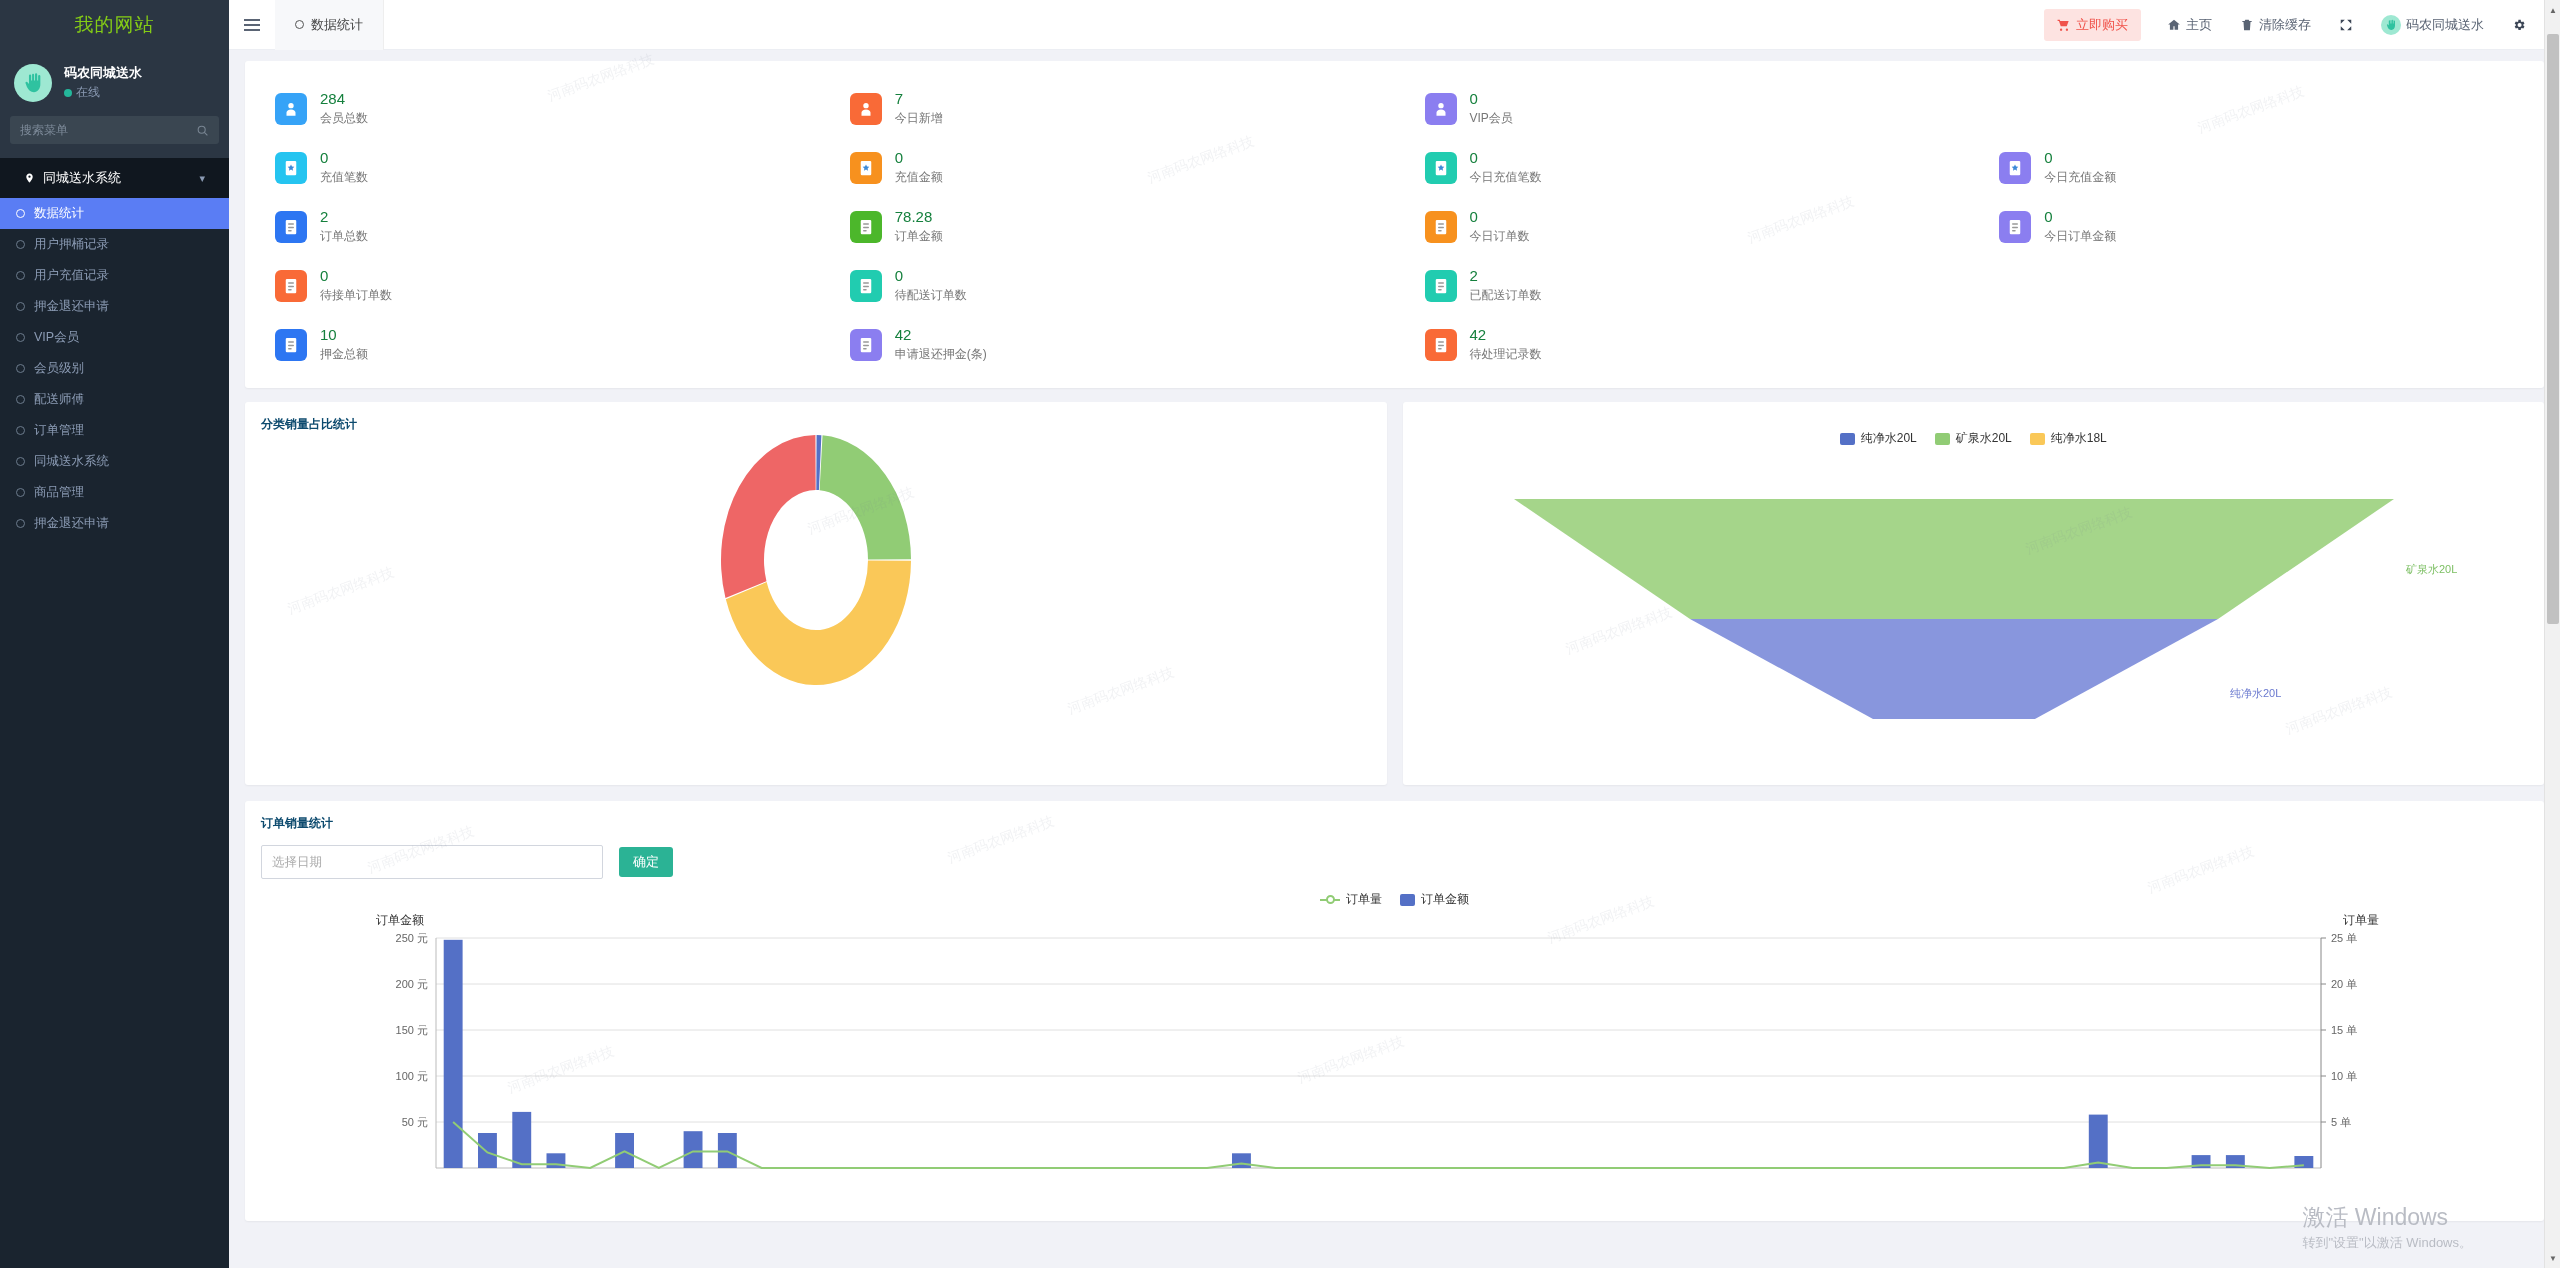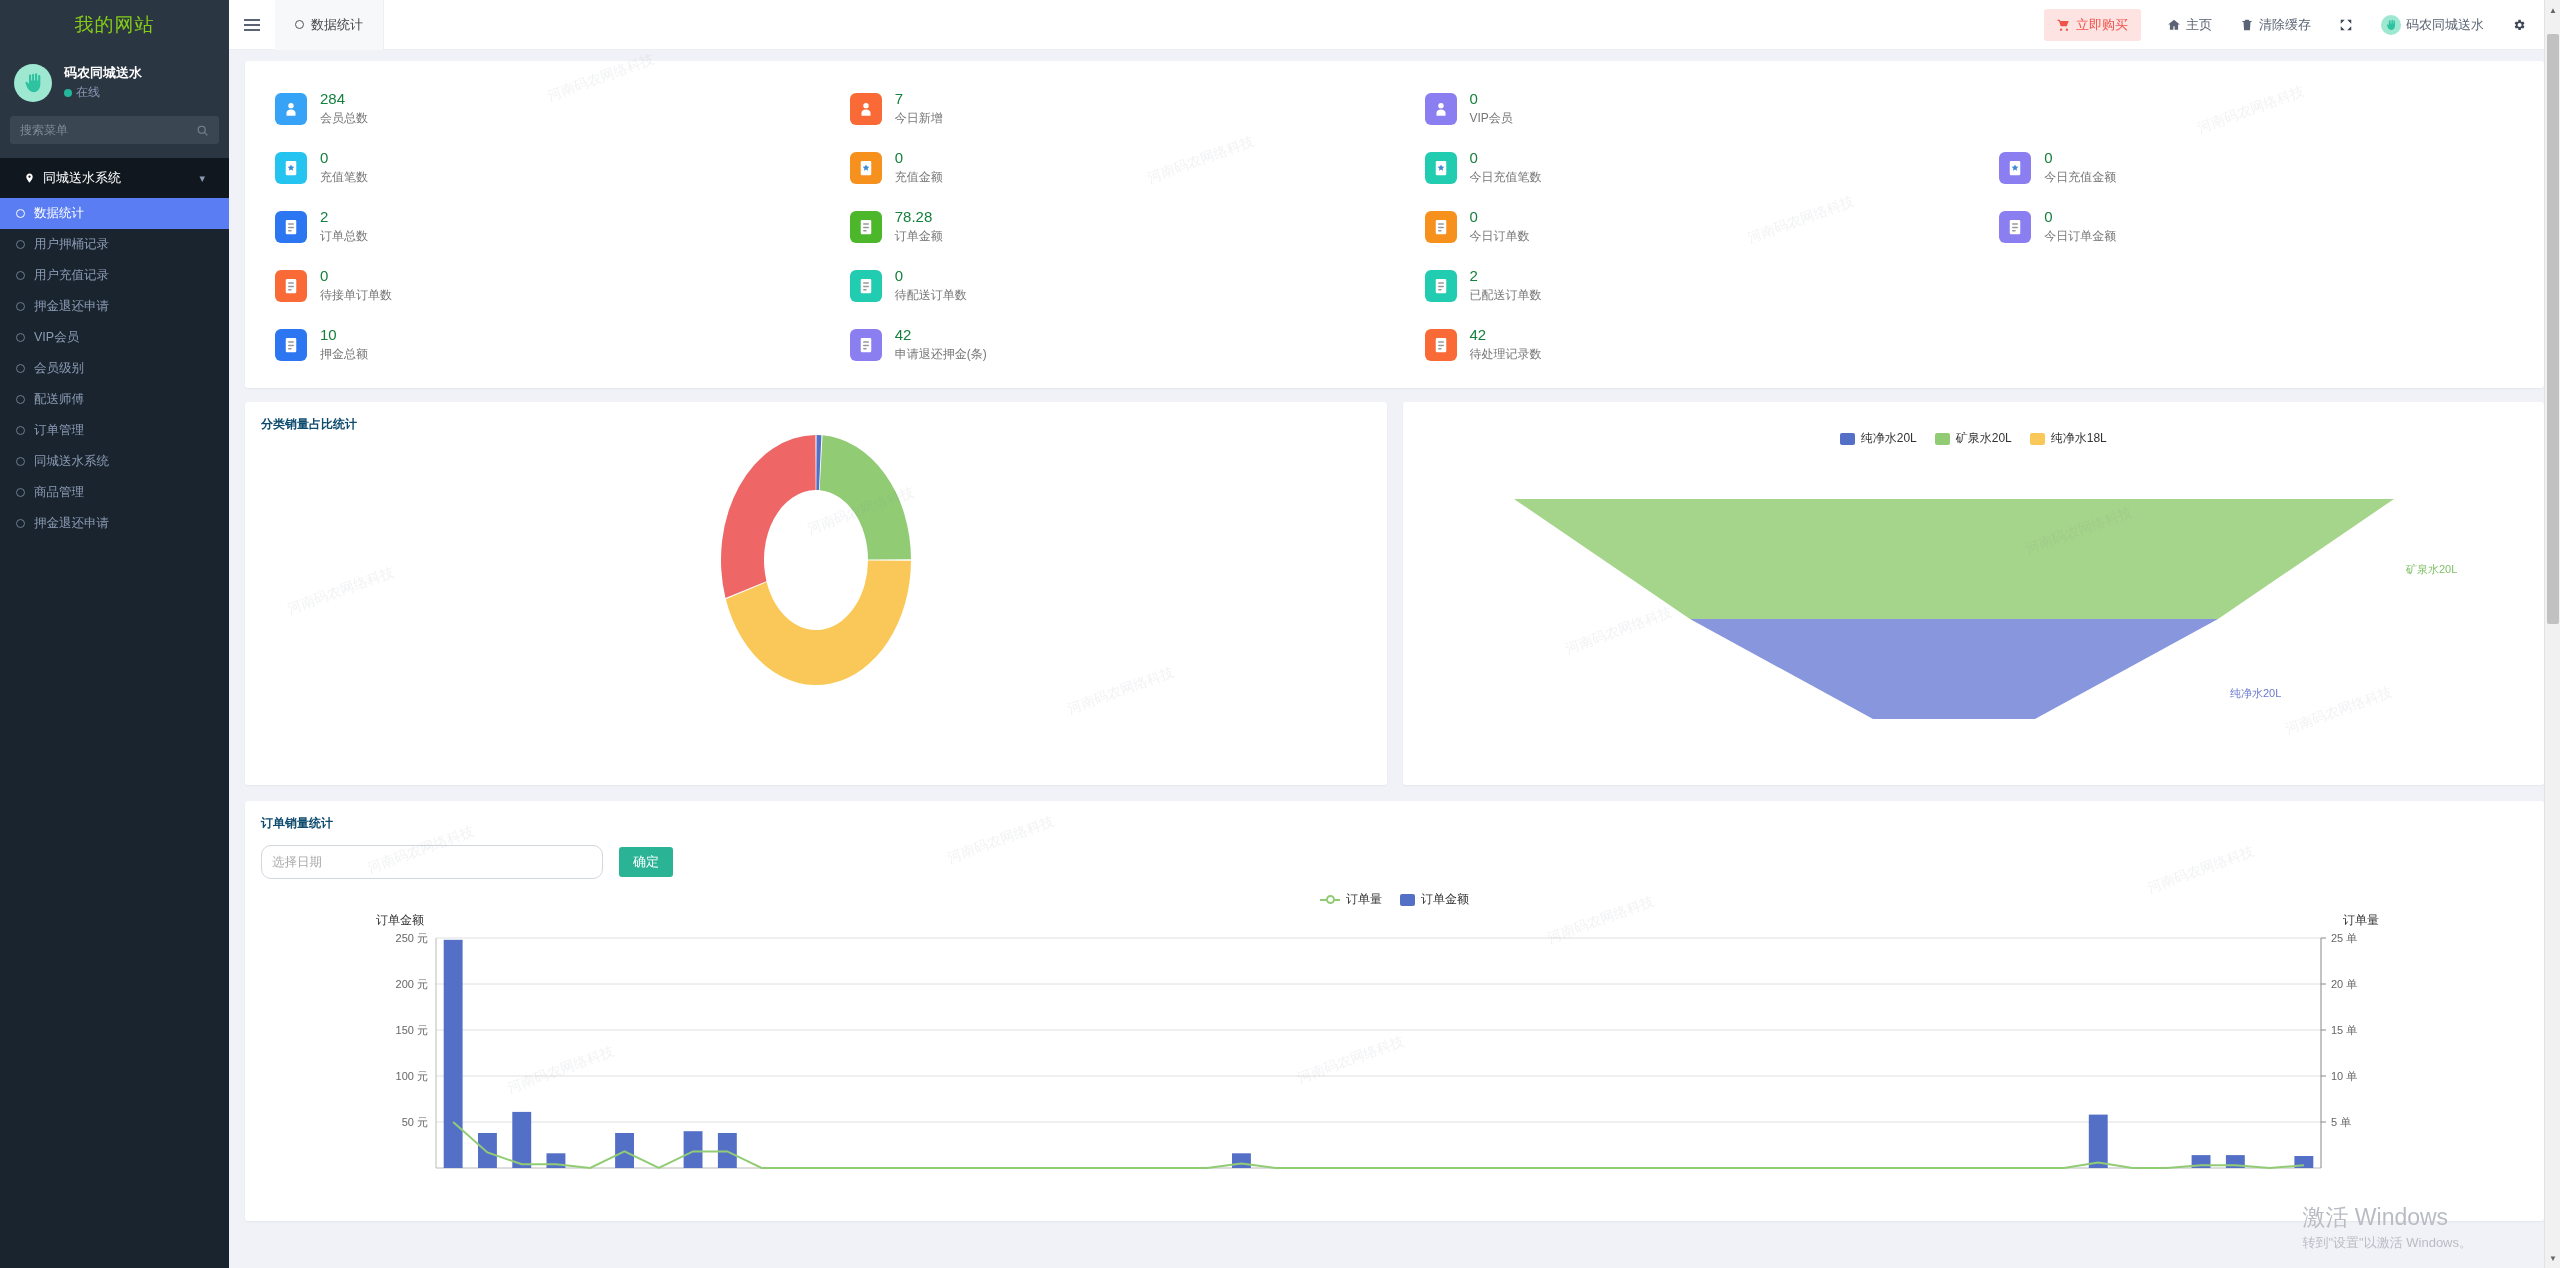--- a/index.html
+++ b/index.html
@@ -127,21 +127,21 @@
   .legend-line { width: 20px; height: 12px; display:flex; align-items:center; justify-content:center; position:relative; }
   .legend-line::before { content:""; position:absolute; left:0; right:0; top:5.5px; height:2px; background:#91cc75; }
   .legend-line .mk { width: 9px; height: 9px; border-radius: 50%; border: 2px solid #91cc75; background: #fff; z-index: 1; }
 
   .donut-wrap { display: flex; align-items: center; justify-content: center; margin-top: 2px; }
 
   
   .bottom-card { margin-top: 16px; padding: 14px 16px 0 16px; height: 420px; }
   .date-row { display: flex; align-items: center; gap: 16px; margin-top: 13px; }
   .date-input {
-    width: 342px; height: 34px; border: 1px solid #d2d6de; border-radius: 10px;
+    width: 342px; height: 34px; border: 1px solid #d2d6de; border-radius: 2px;
     padding: 0 10px; font-size: 12.5px; color: #555; outline: none; font-family: Liberation Sans, sans-serif;
     background: #fff;
   }
   .date-input::placeholder { color: #aaa; }
   .confirm-btn {
     background: #2bb395; color: #fff; border: none; border-radius: 3px;
     height: 30px; padding: 0 14px; font-size: 13px; cursor: pointer; font-family: inherit;
   }
 
   .watermark {

